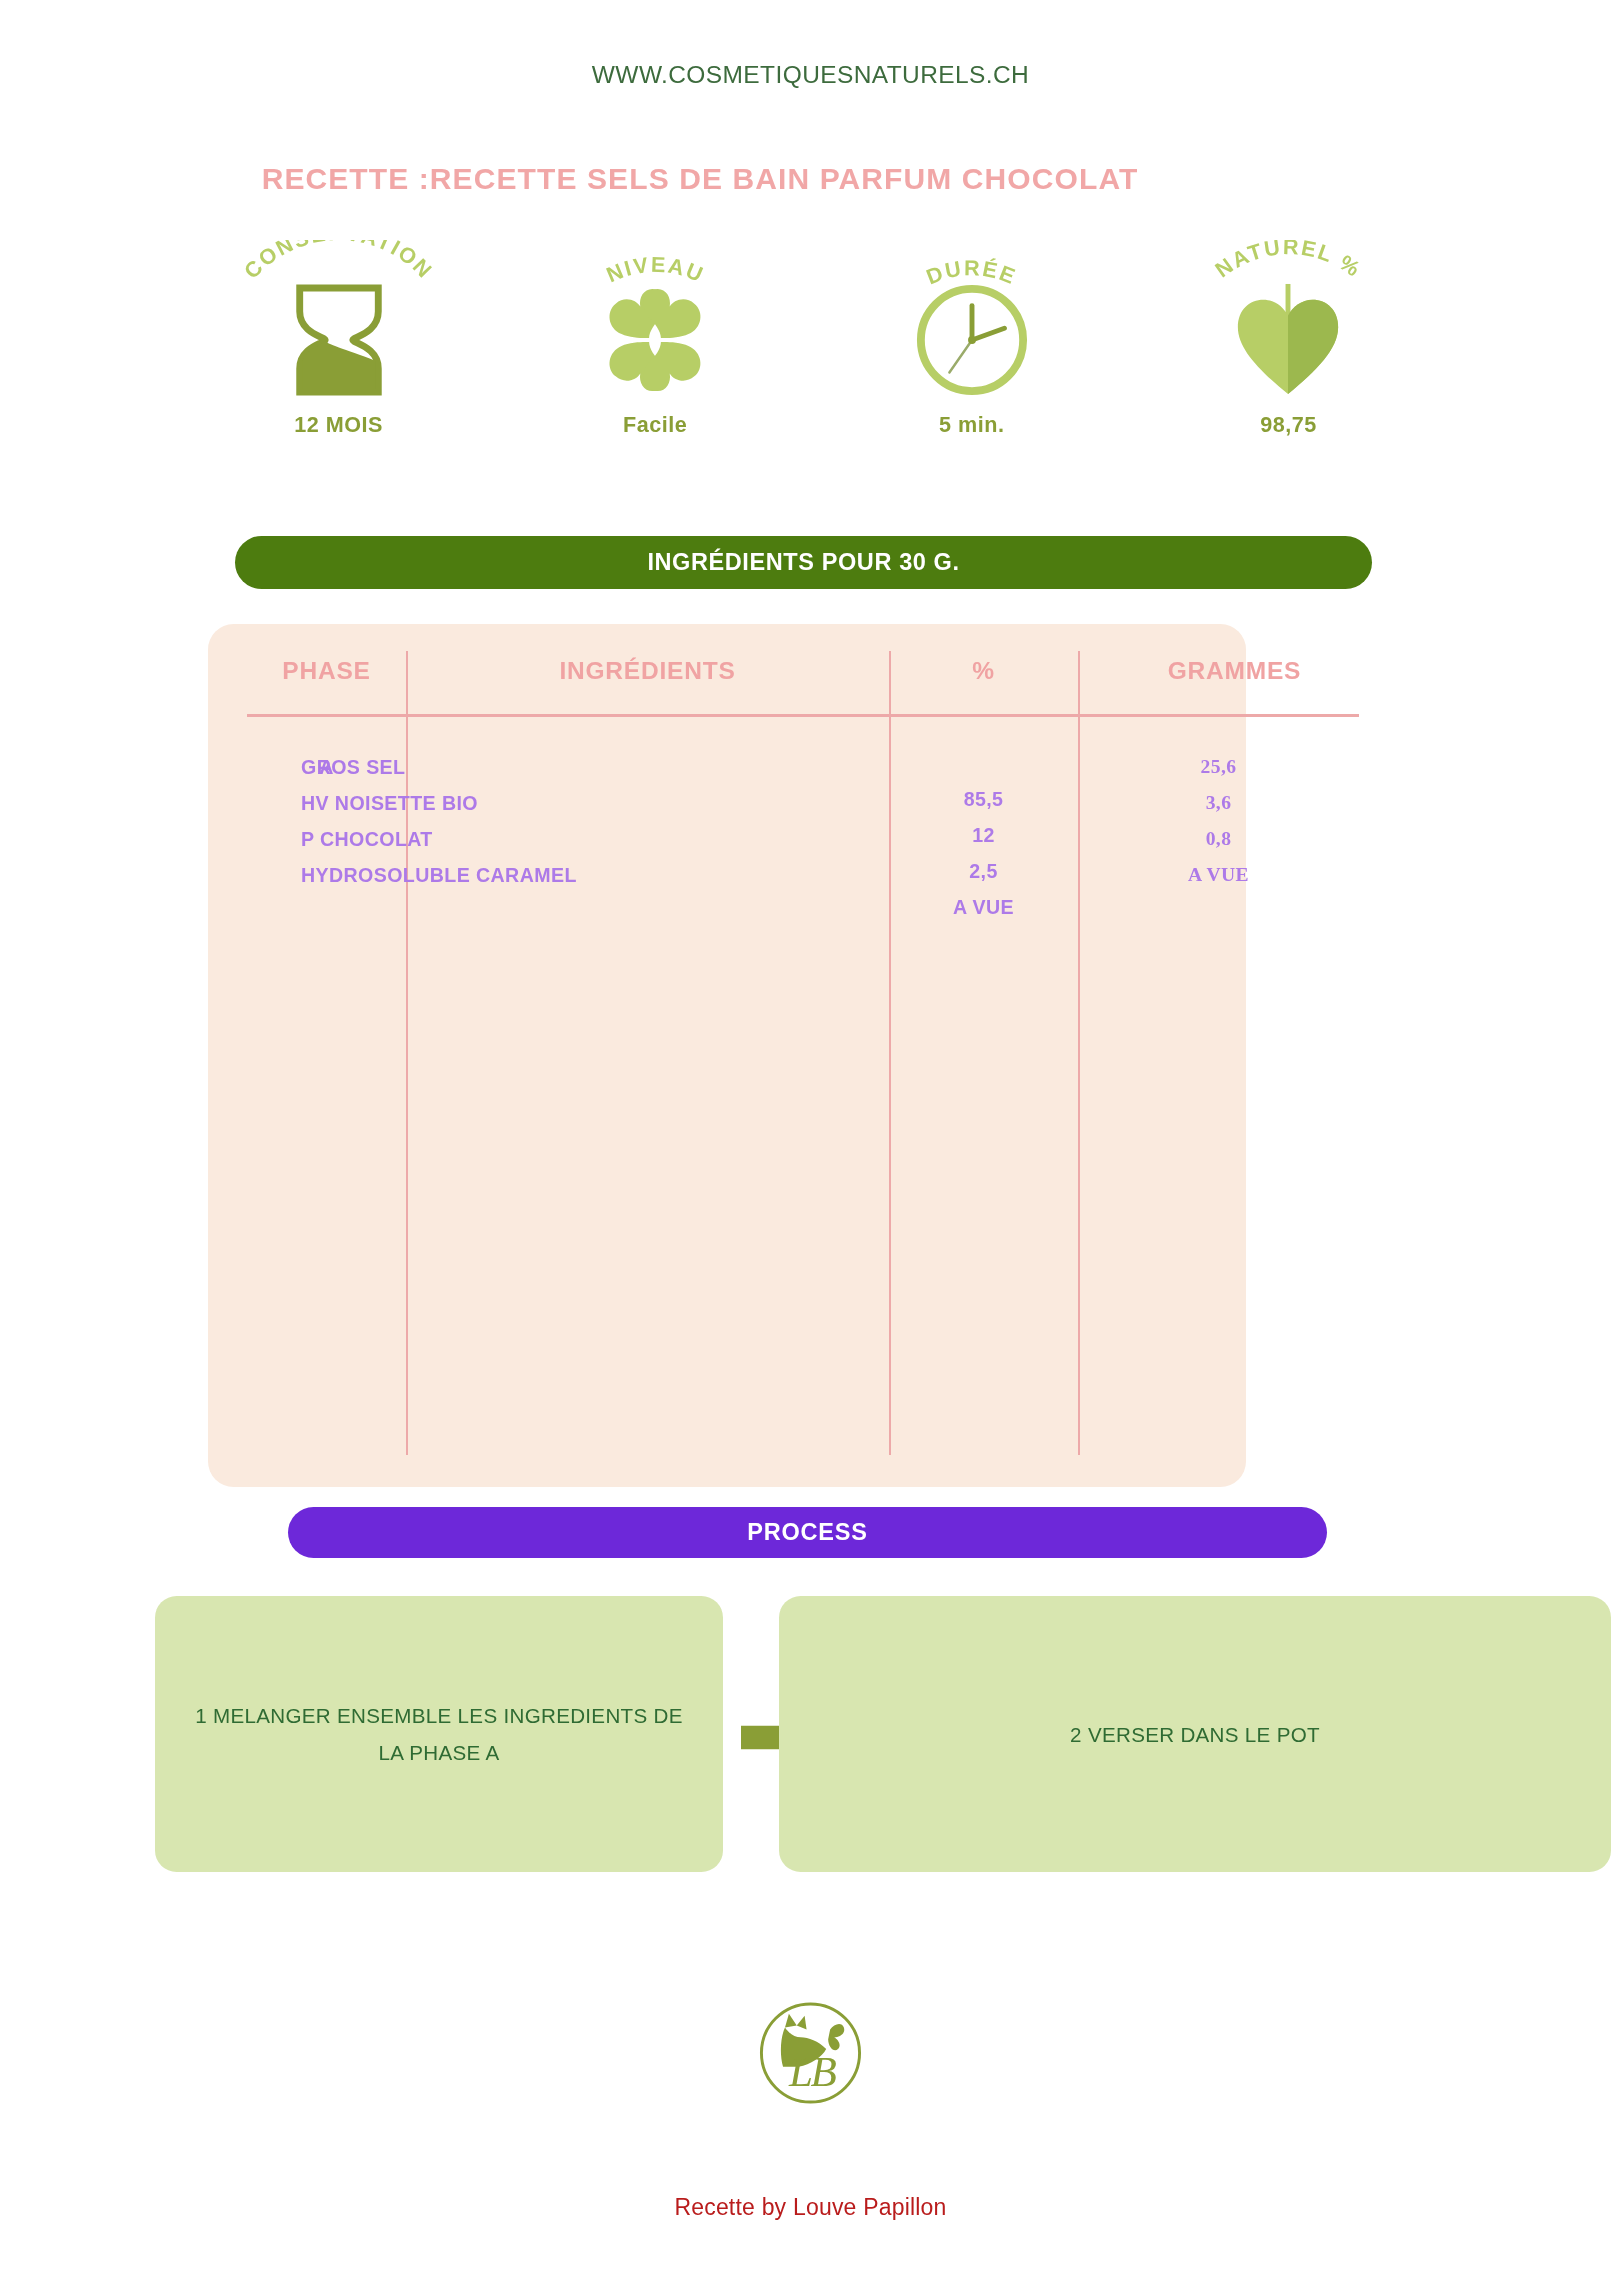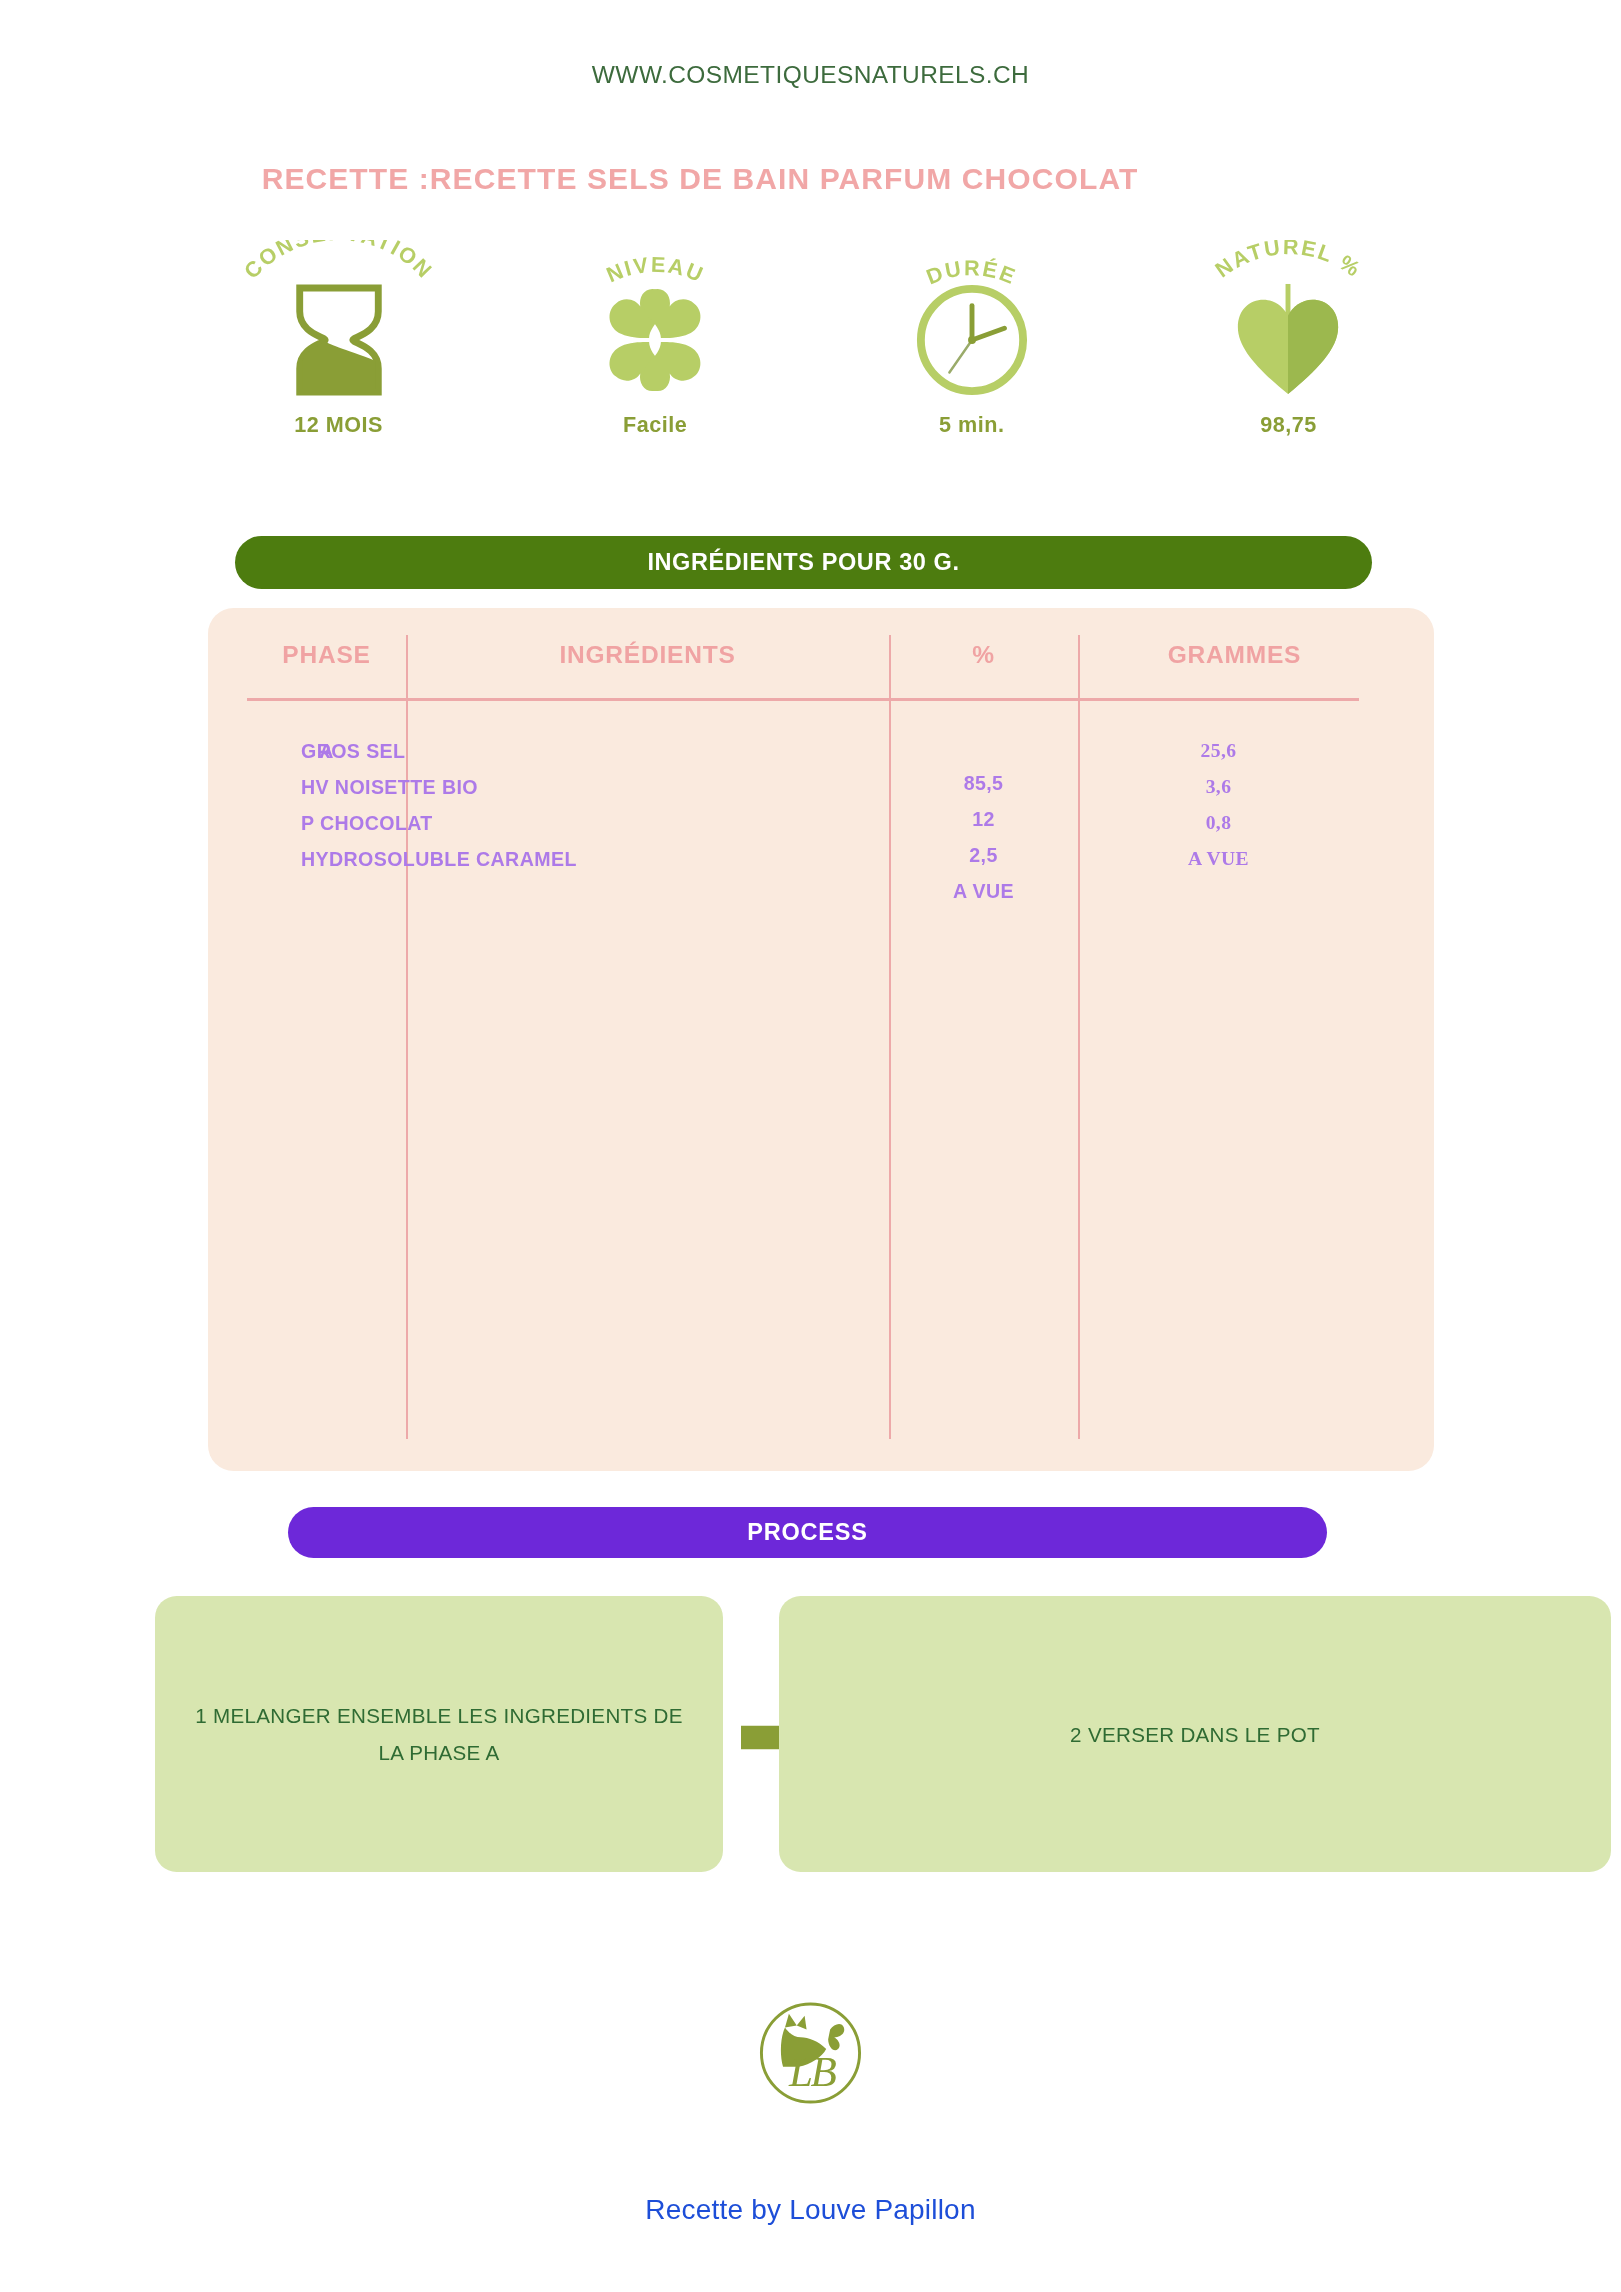--- a/index.html
+++ b/index.html
@@ -105,23 +105,23 @@
     justify-content: center;
     color: #ffffff;
     font-size: 23.5px;
     font-weight: bold;
     letter-spacing: 0.6px;
   }
 
   
   .table-card {
     position: absolute;
-    top: 608px;
+    top: 624px;
     left: 208px;
-    width: 1226px;
+    width: 1038px;
     height: 863px;
     background: #faeade;
     border-radius: 25.5px;
   }
   .col-divider {
     position: absolute;
     top: 27.4px;
     width: 2px;
     background: #eda9a9;
   }
@@ -212,22 +212,22 @@
     left: 732px;
     width: 157px;
     height: 114px;
   }
   .footer-credit {
     position: absolute;
     top: 2194px;
     left: 0;
     width: 1621px;
     text-align: center;
-    font-size: 28px;
-    color: #1d4ed8;
+    font-size: 23px;
+    color: #b91c1c;
     letter-spacing: 0.2px;
   }
 </style>
 </head>
 <body>
 
 <div class="site-url">WWW.COSMETIQUESNATURELS.CH</div>
 <div class="recipe-title">RECETTE :RECETTE SELS DE BAIN PARFUM CHOCOLAT</div>
 
 <div class="info-row">

